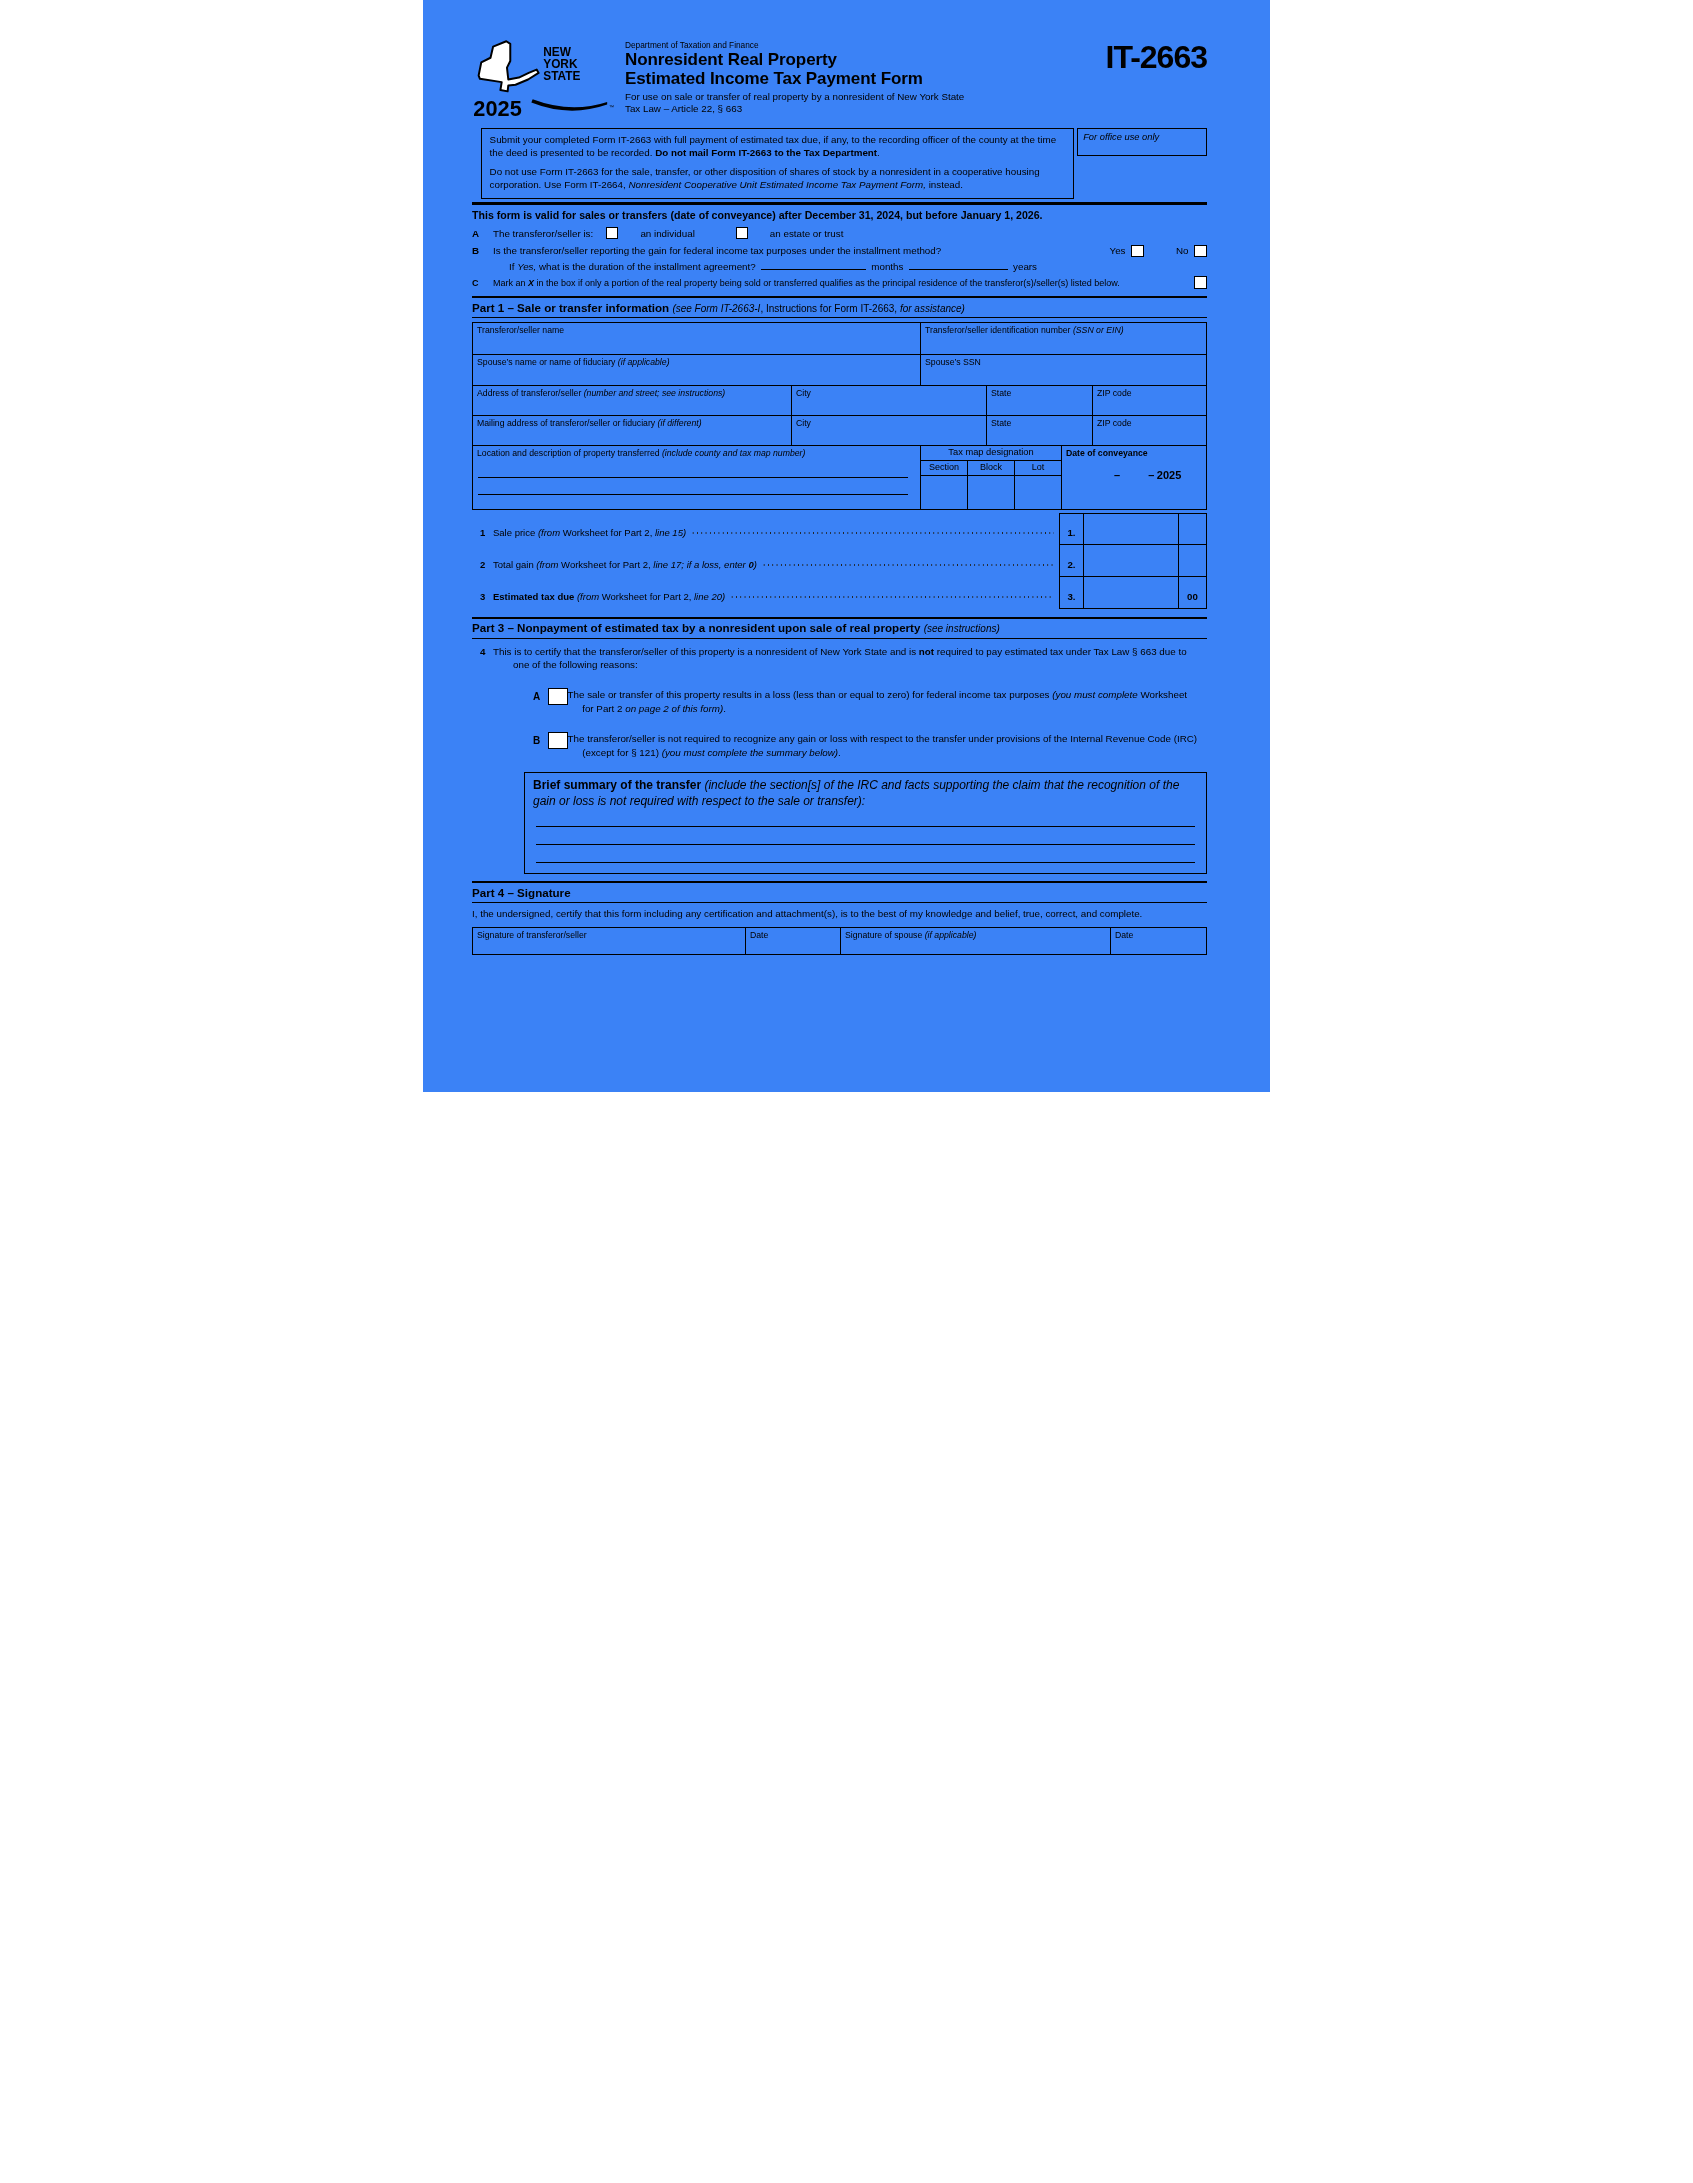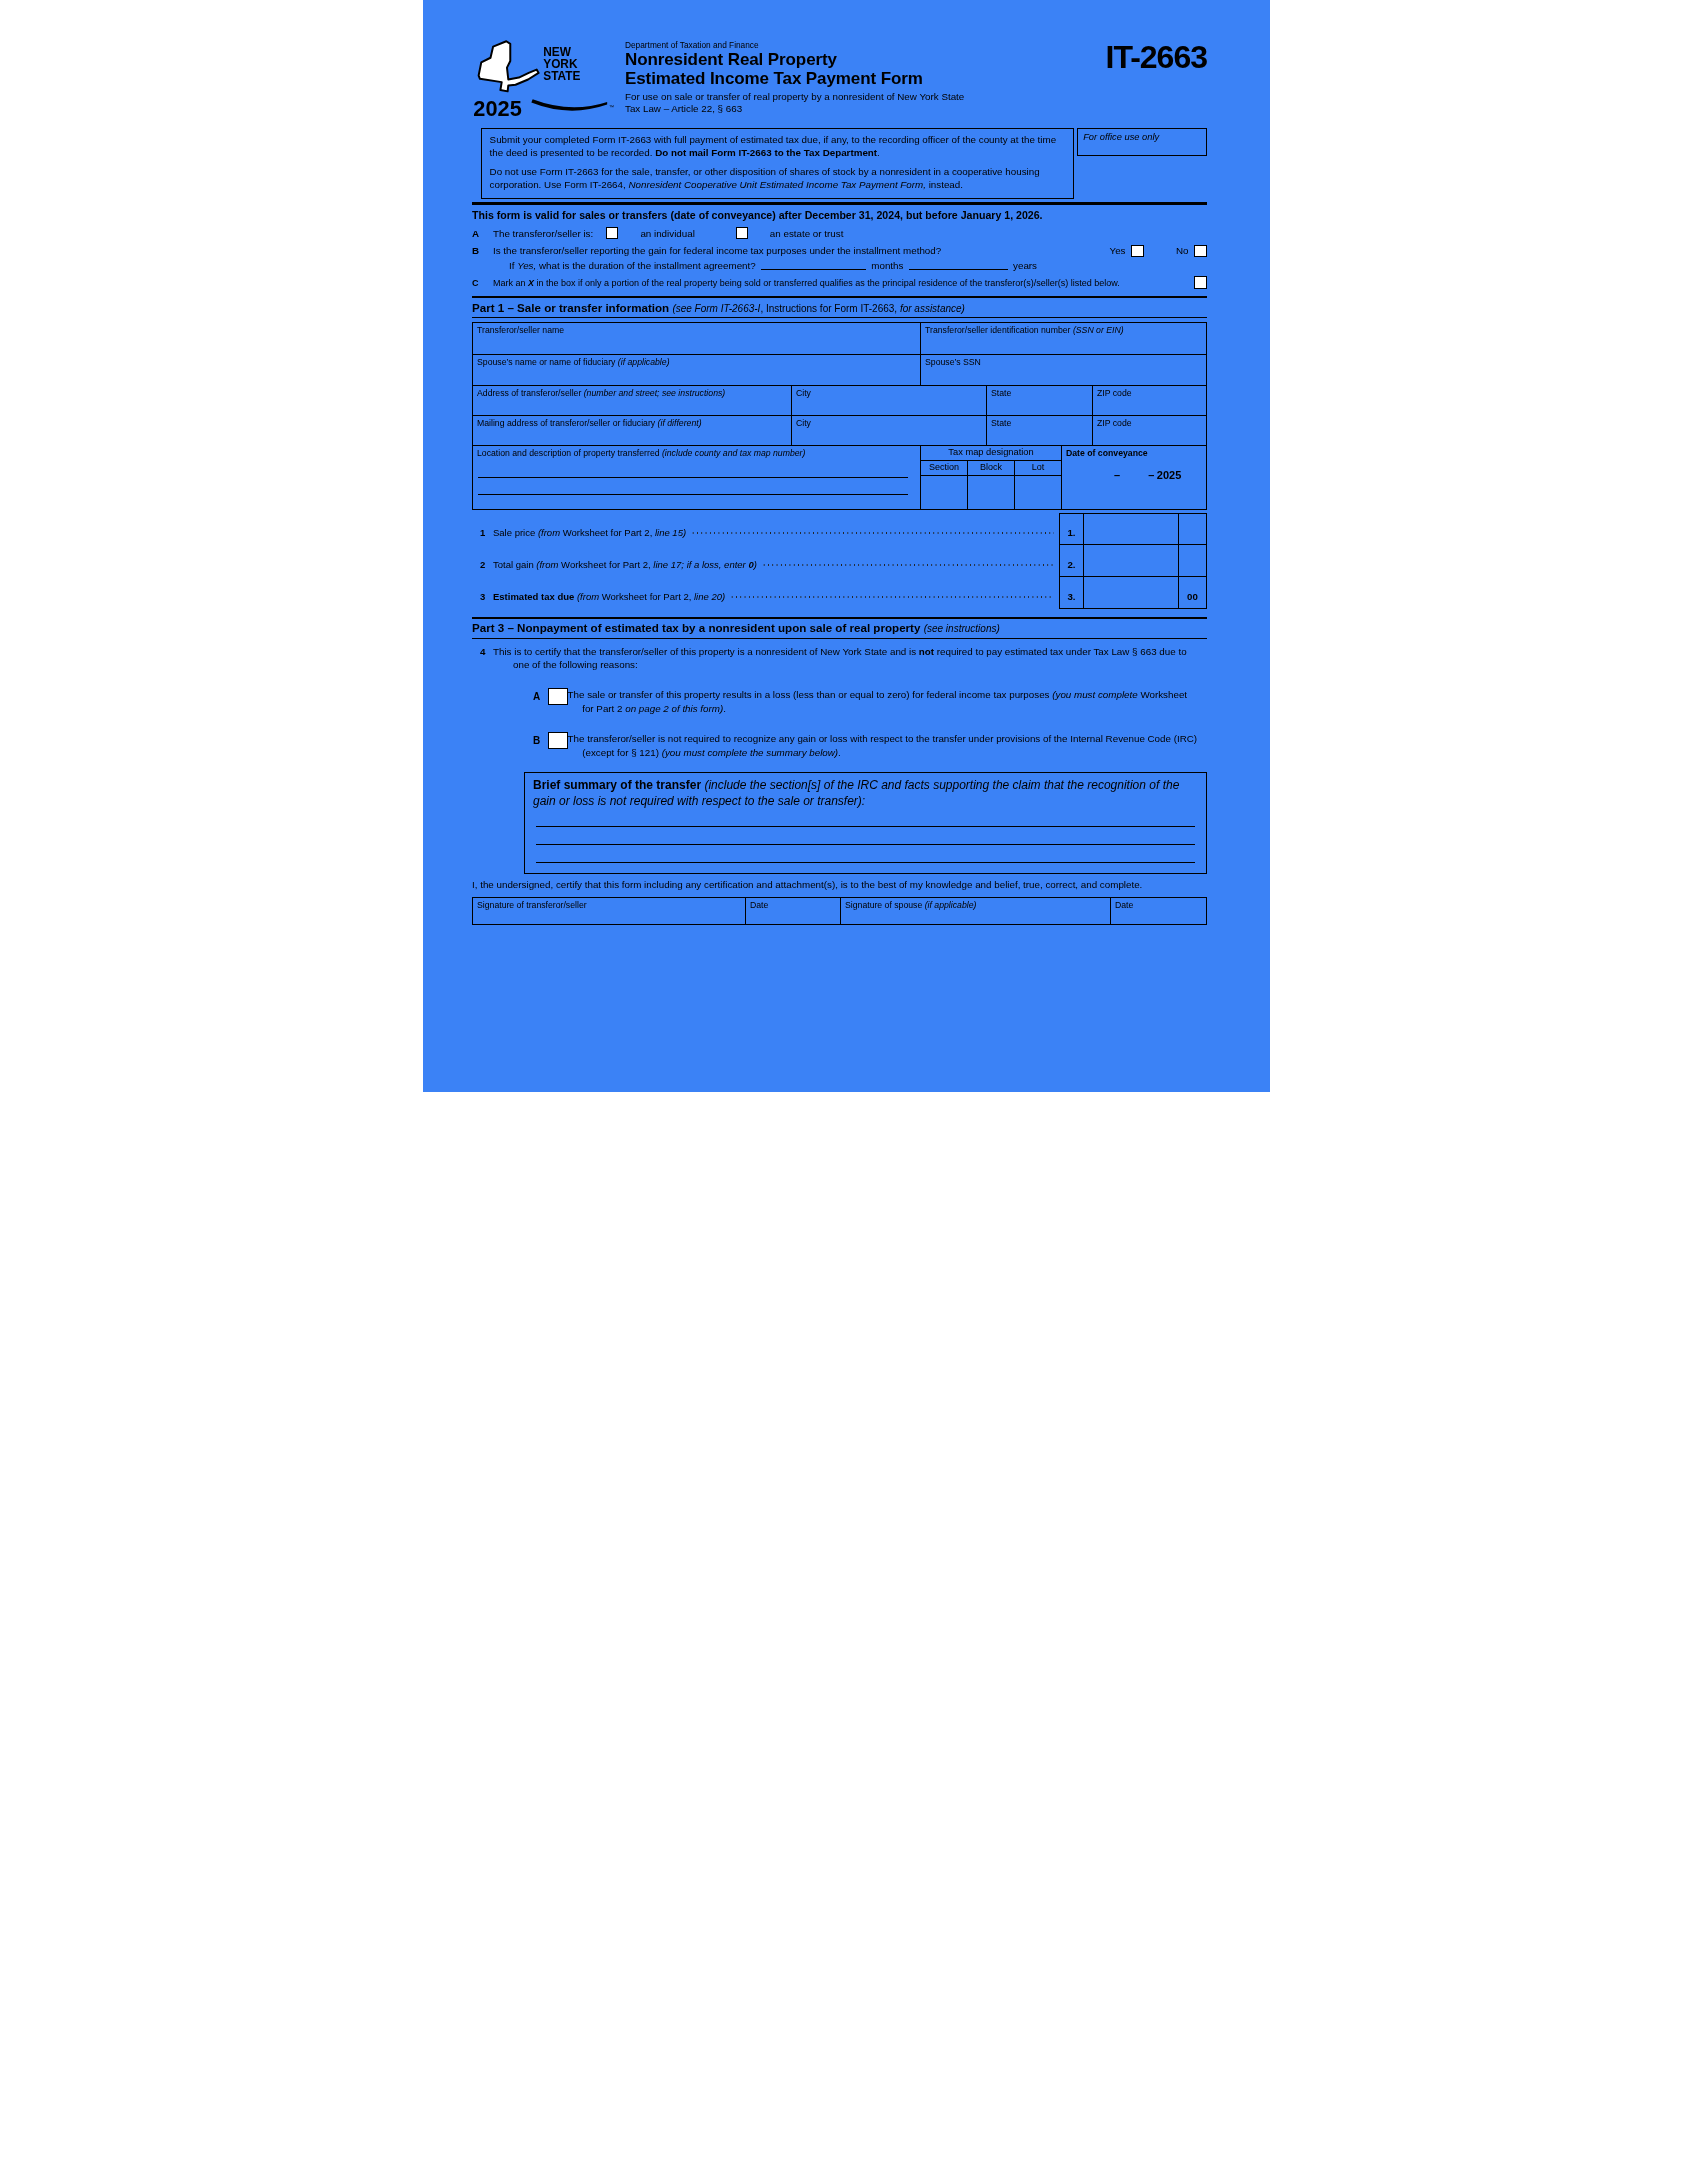--- a/index.html
+++ b/index.html
@@ -36,21 +36,21 @@
 
   
   .qrow { display:flex; align-items:center; font-size:9.8px; margin-top:6px; }
   .qlabel { font-weight:bold; width:21px; flex:0 0 auto; }
   .checkbox { display:inline-block; width:12px; height:11.2px; border:1.1px solid #000; flex:0 0 auto; background:#fff; }
   .cb-lg { width:13.2px; height:12.6px; }
   .optlbl { margin-left:22px; }
   .ml20 { margin-left:13.2px; } .ml62 { margin-left:41px; }
   .ml8 { margin-left:5.3px; } .ml48 { margin-left:32px; }
   .spacer { flex:1; }
-  .qrow.sub { margin-top:2.6px; padding-left:37px; }
+  .qrow.sub { margin-top:2.6px; padding-left:37px; align-items:flex-end; }
   .blank { display:inline-block; border-bottom:0.9px solid #000; height:10.6px; margin:0 5.3px 1.3px; }
   .w158 { width:105px; } .w150 { width:99px; }
   .qrow.crow { font-size:9px; margin-top:4.6px; }
 
   
   .part { margin-top:7.3px; border-top:2.6px solid #000; border-bottom:1.1px solid #000; padding:2.6px 0 3.3px; font-size:11.6px; }
   .pt { font-weight:bold; }
   .note { font-size:10px; }
 
   
@@ -349,20 +349,23 @@
     <div class="opttext hang22"><span>The transferor/seller is not required to recognize any gain or loss with respect to the transfer under provisions of the Internal Revenue Code (IRC) (except for § 121) </span><span class="ri">(you must complete the summary below)</span><span>.</span></div>
   </div>
 
   <div class="sumbox">
     <div class="sumhead"><span class="rb">Brief summary of the transfer </span><span class="ri">(include the section[s] of the IRC and facts supporting the claim that the recognition of the gain or loss is not required with respect to the sale or transfer):</span></div>
     <div class="sline"></div>
     <div class="sline"></div>
     <div class="sline"></div>
   </div>
 
+  <div class="part">
+    <span class="pt">Part 4 – Signature</span>
+  </div>
 
   <div class="statement">I, the undersigned, certify that this form including any certification and attachment(s), is to the best of my knowledge and belief, true, correct, and complete.</div>
 
   <div class="sigtable">
     <div class="sigcell w411">
       <span class="flabel">Signature of transferor/seller</span>
     </div>
     <div class="sigcell bl w144f">
       <span class="flabel">Date</span>
     </div>

